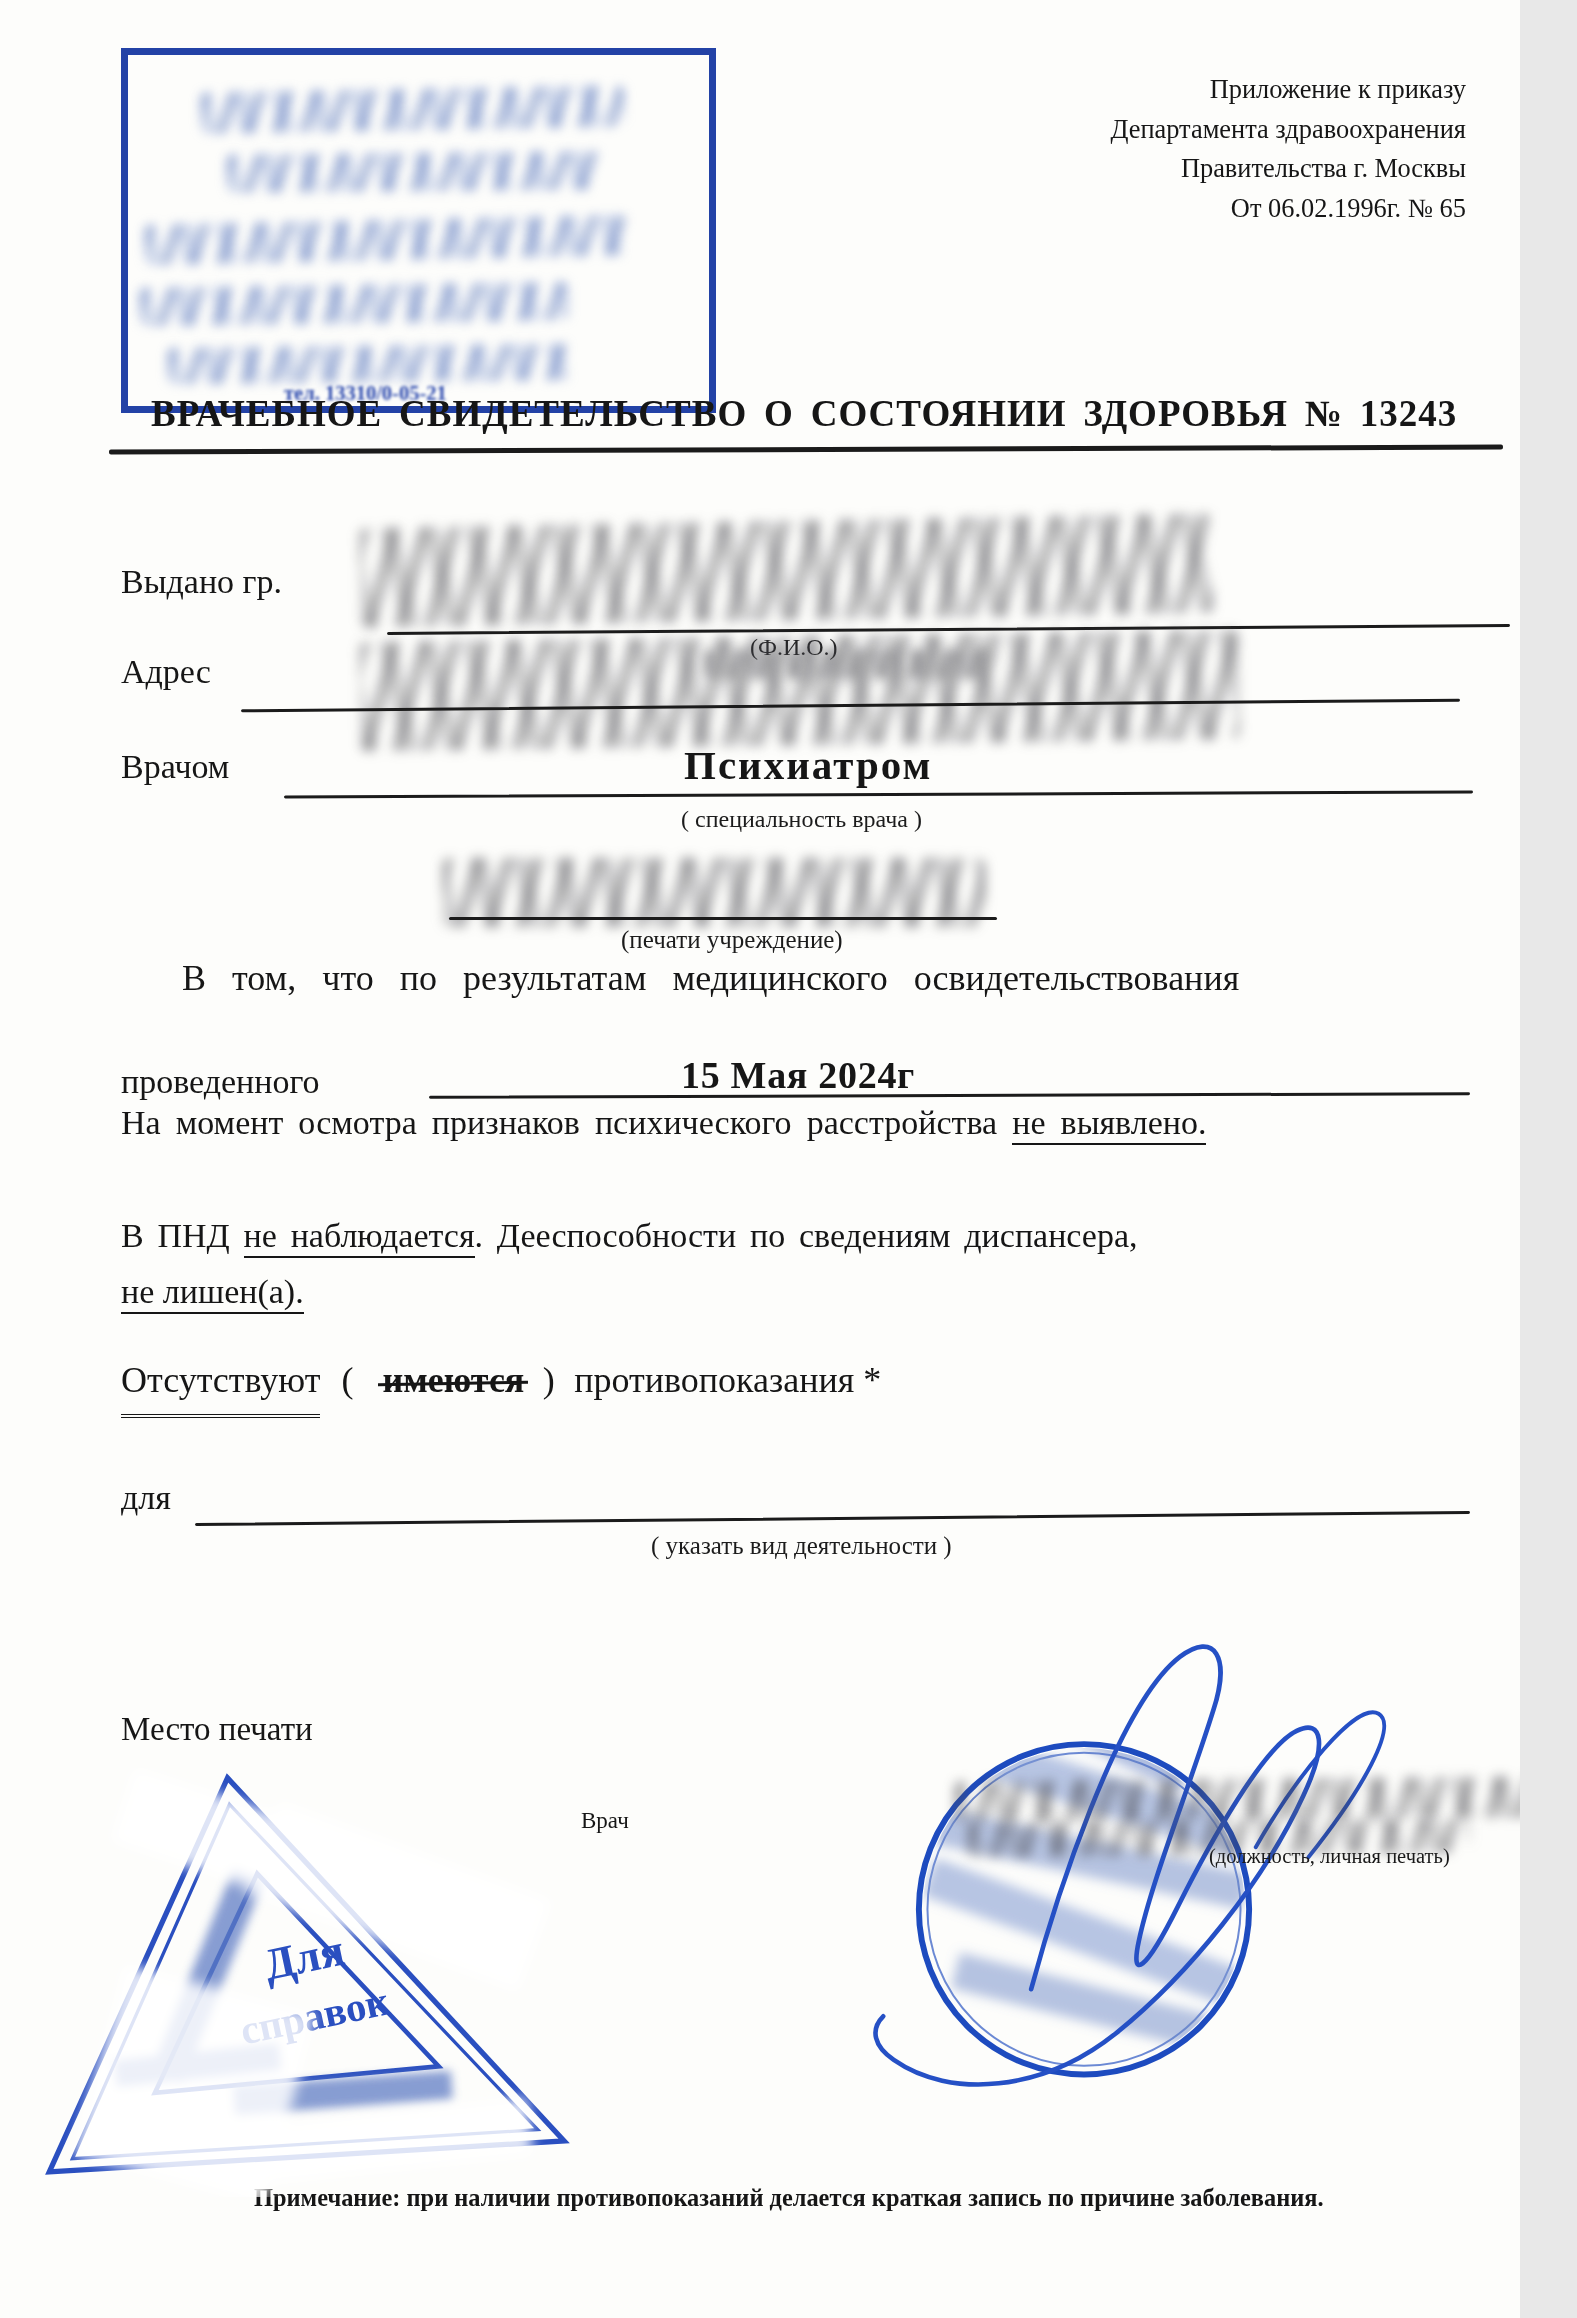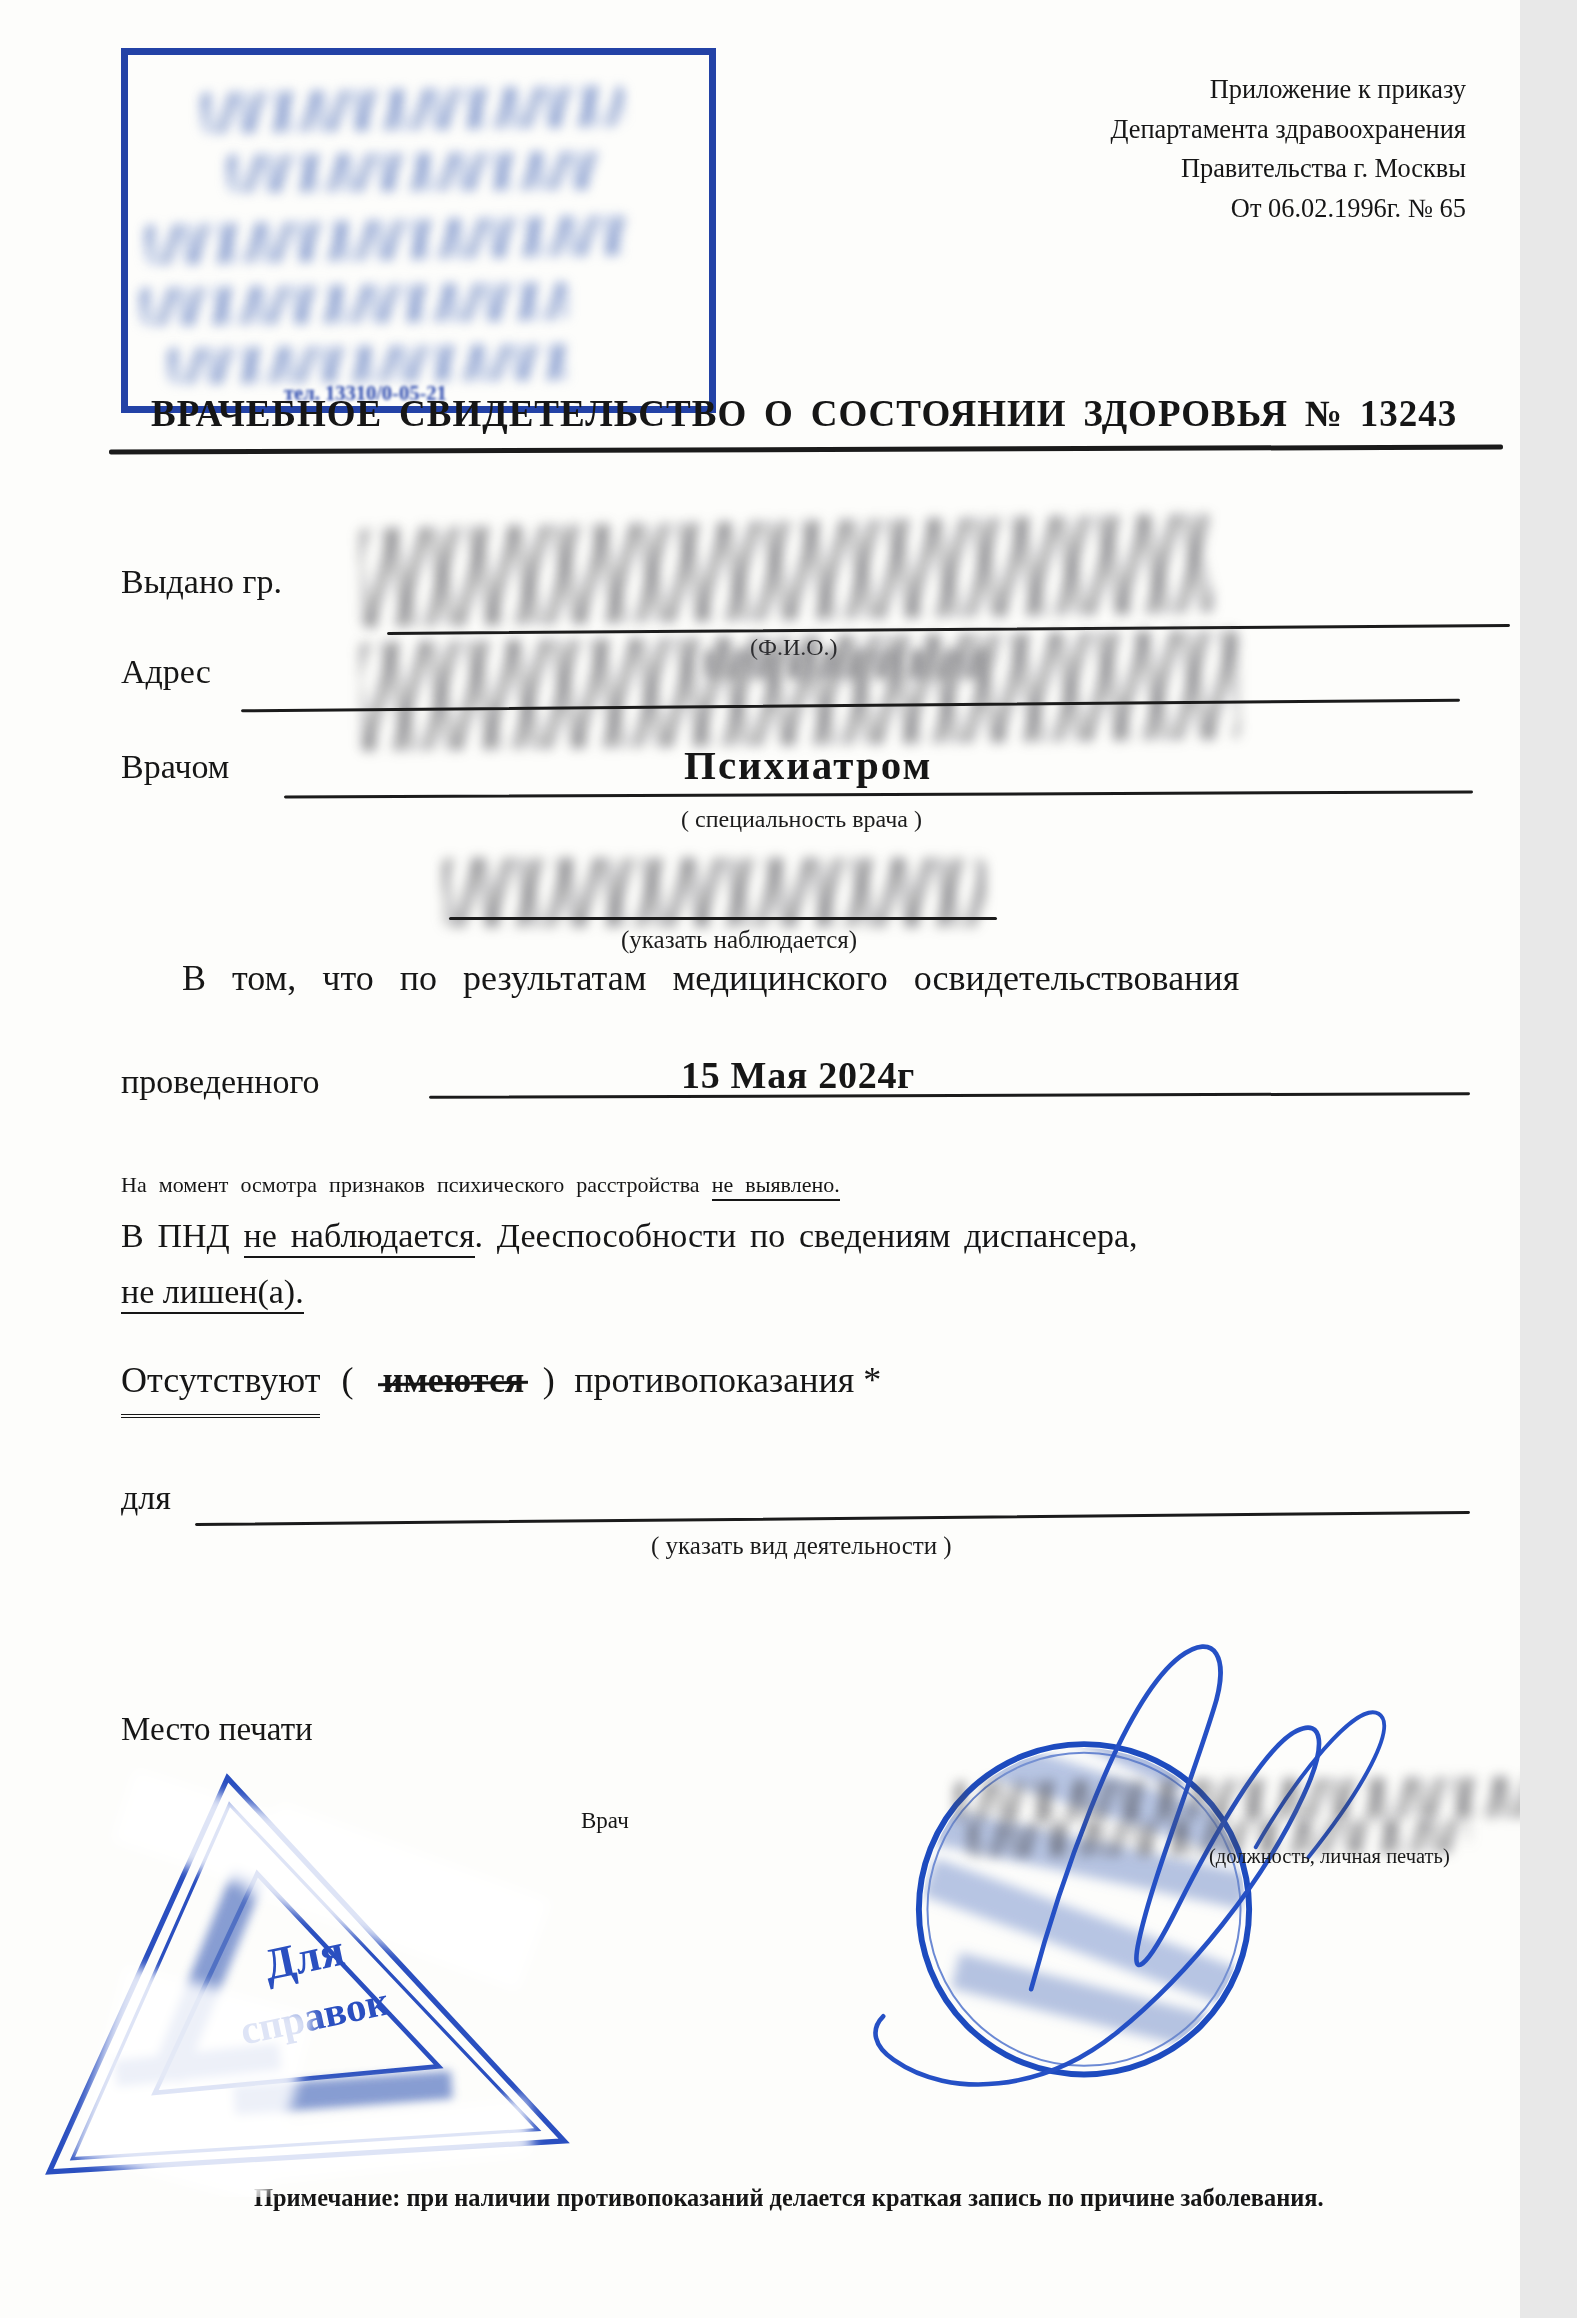--- a/index.html
+++ b/index.html
@@ -87,29 +87,29 @@
   <div class="blur-grey" style="left:360px;top:636px;width:879px;height:109px;transform:rotate(-0.8deg);"></div>
   <div class="rule" style="left:241px;top:704px;width:1219px;transform:rotate(-0.5deg);"></div>
 
   <div class="abs lbl" style="left:121px;top:748px;">Врачом</div>
   <div class="abs bold-entry" style="left:684px;top:741px;font-size:41px;letter-spacing:2px;">Психиатром</div>
   <div class="rule" style="left:284px;top:793px;width:1189px;transform:rotate(-0.25deg);"></div>
   <div class="abs hint" style="left:681px;top:806px;">( специальность врача )</div>
 
   <div class="blur-grey" style="left:443px;top:858px;width:542px;height:69px;"></div>
   <div class="rule" style="left:449px;top:917px;width:548px;height:2.6px;"></div>
-  <div class="abs hint" style="left:621px;top:926px;font-size:25px;">(указать наблюдается)</div>
+  <div class="abs hint" style="left:621px;top:926px;font-size:25px;">(печати учреждение)</div>
 
   <div class="abs" style="left:182px;top:957px;font-size:36px;word-spacing:17px;">В том, что по результатам медицинского освидетельствования</div>
 
   <div class="abs lbl" style="left:121px;top:1063px;">проведенного</div>
   <div class="abs bold-entry" style="left:681px;top:1053px;font-size:38px;letter-spacing:0.7px;">15 Мая 2024г</div>
   <div class="rule" style="left:429px;top:1094px;width:1041px;transform:rotate(-0.2deg);"></div>
 
-  <div class="abs" style="left:121px;top:1172px;font-size:22px;word-spacing:6.6px;">
+  <div class="abs" style="left:121px;top:1104px;font-size:34px;word-spacing:6.6px;">
     <span>На момент осмотра признаков психического расстройства </span><span class="u4">не выявлено.</span>
   </div>
   <div class="abs" style="left:121px;top:1217px;font-size:34px;word-spacing:5.3px;">
     <span>В ПНД </span><span class="u4">не наблюдается</span><span>. Дееспособности по сведениям диспансера,</span>
   </div>
   <div class="abs" style="left:121px;top:1273px;font-size:34px;">
     <span class="u4">не лишен(а).</span>
   </div>
 
   <div class="abs" style="left:121px;top:1359px;font-size:36px;">

